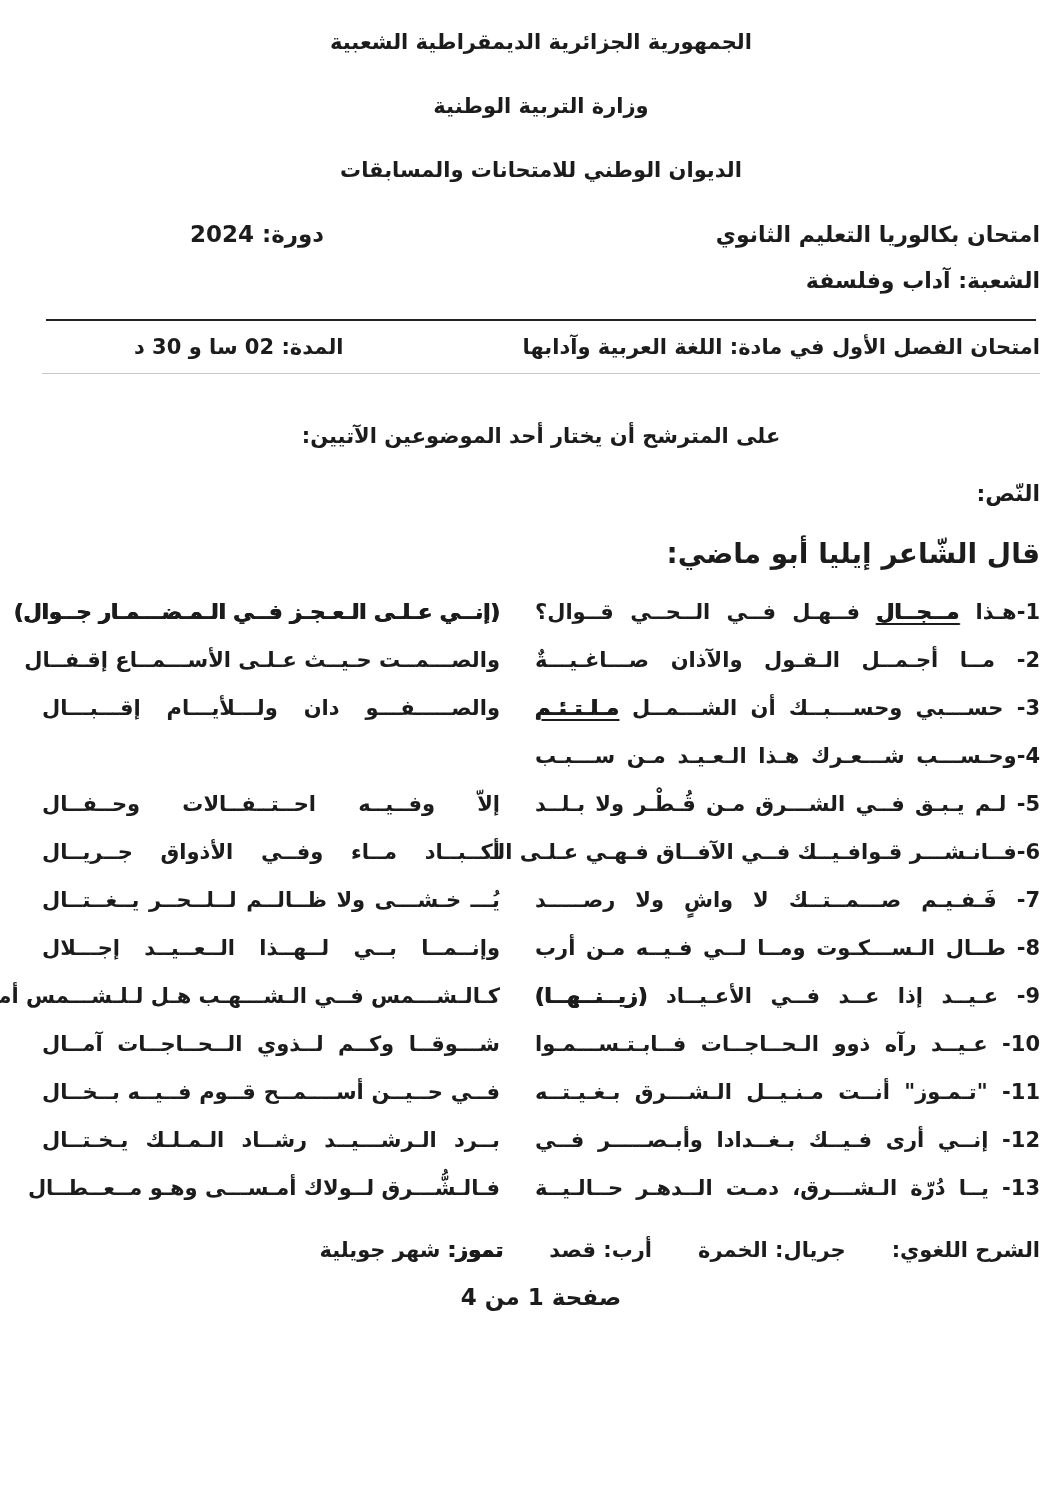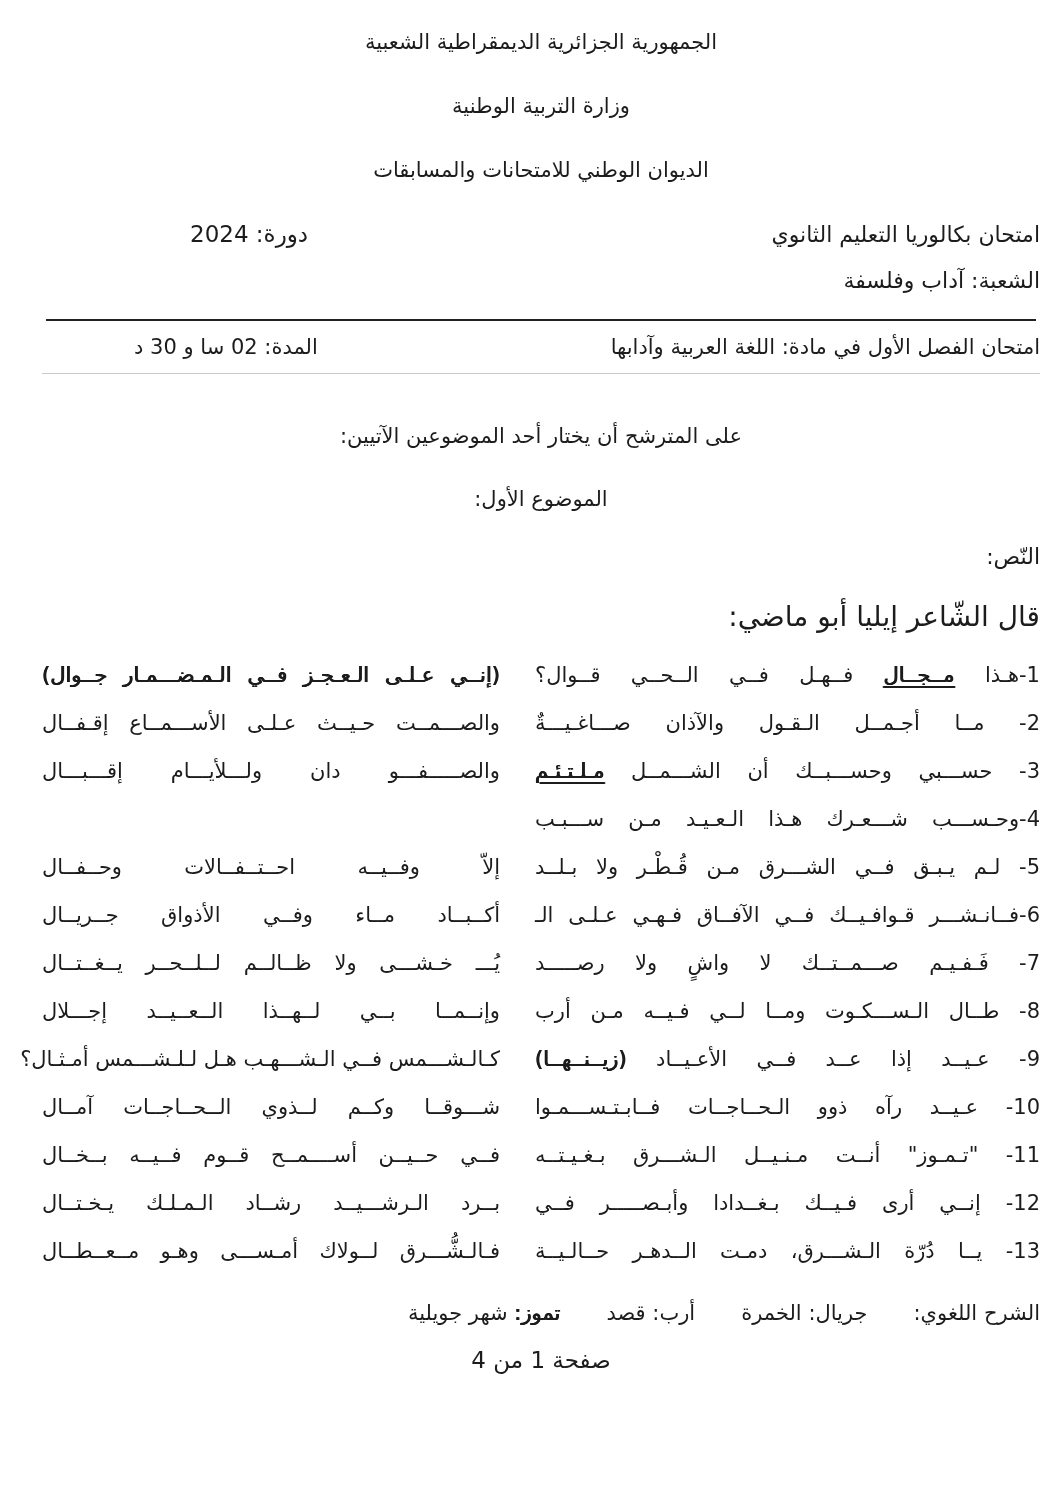--- a/index.html
+++ b/index.html
@@ -1,21 +1,21 @@
 <!DOCTYPE html>
 <html dir="rtl" lang="ar"><head>
 <meta charset="utf-8">
 <style>
   html, body { margin: 0; padding: 0; background: #ffffff; }
   .page {
     width: 1058px; height: 1497px;
     box-sizing: border-box;
     padding: 28px 18px 0 42px;
     font-family: "DejaVu Sans", sans-serif;
-    font-weight: 400;
+    font-weight: 700;
     color: #1c1c1c;
     direction: rtl;
     overflow: hidden;
     background: #ffffff;
     position: relative;
   }
   .center { text-align: center; }
   .h-top { font-size: 21px; line-height: 28px; margin-bottom: 36px; }
   .row { display: flex; justify-content: space-between; align-items: baseline; }
   .exam-row { margin-top: 30px; font-size: 22px; line-height: 28px; }
@@ -61,21 +61,20 @@
 
   <div class="row subject-row">
     <span>امتحان الفصل الأول في مادة: اللغة العربية وآدابها</span>
     <span class="duration">المدة: 02 سا و 30 د</span>
   </div>
 
   <hr class="rule-light">
 
   <div class="instructions center">على المترشح أن يختار أحد الموضوعين الآتيين:</div>
 
-  <div class="topic-title center">الموضوع الأول:</div>
 
   <div class="text-label">النّص:</div>
 
   <div class="poet-intro">قال الشّاعر إيليا أبو ماضي:</div>
 
   <div class="poem">
       <div class="poem-row">
         <div class="hemi hemi-first"><span>1-هـذا </span><span class="seg-b seg-u">مــجــال</span><span> فــهـل فــي الــحــي قــوال؟</span></div>
         <div class="hemi hemi-second"><span class="seg-b">(إنــي عـلـى الـعـجـز فــي الـمـضـــمـار جــوال)</span></div>
       </div>

